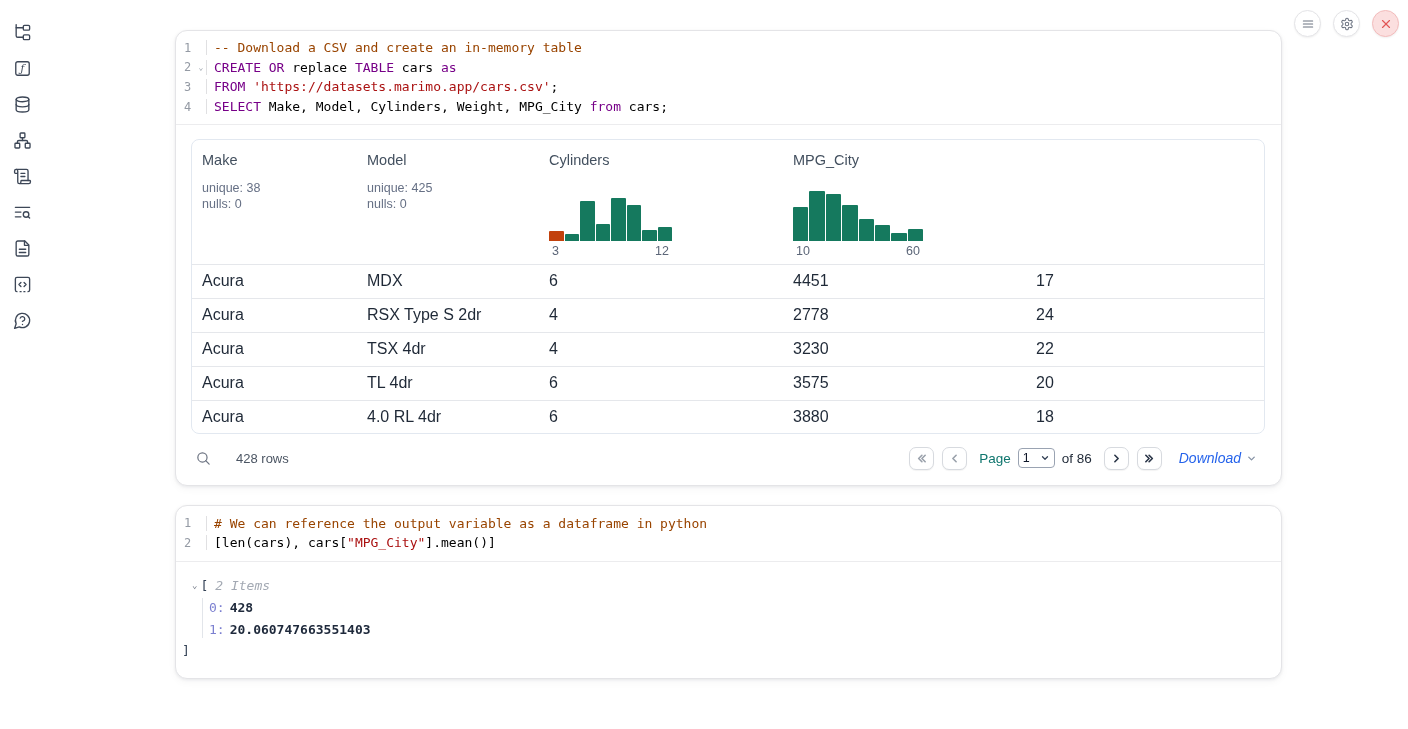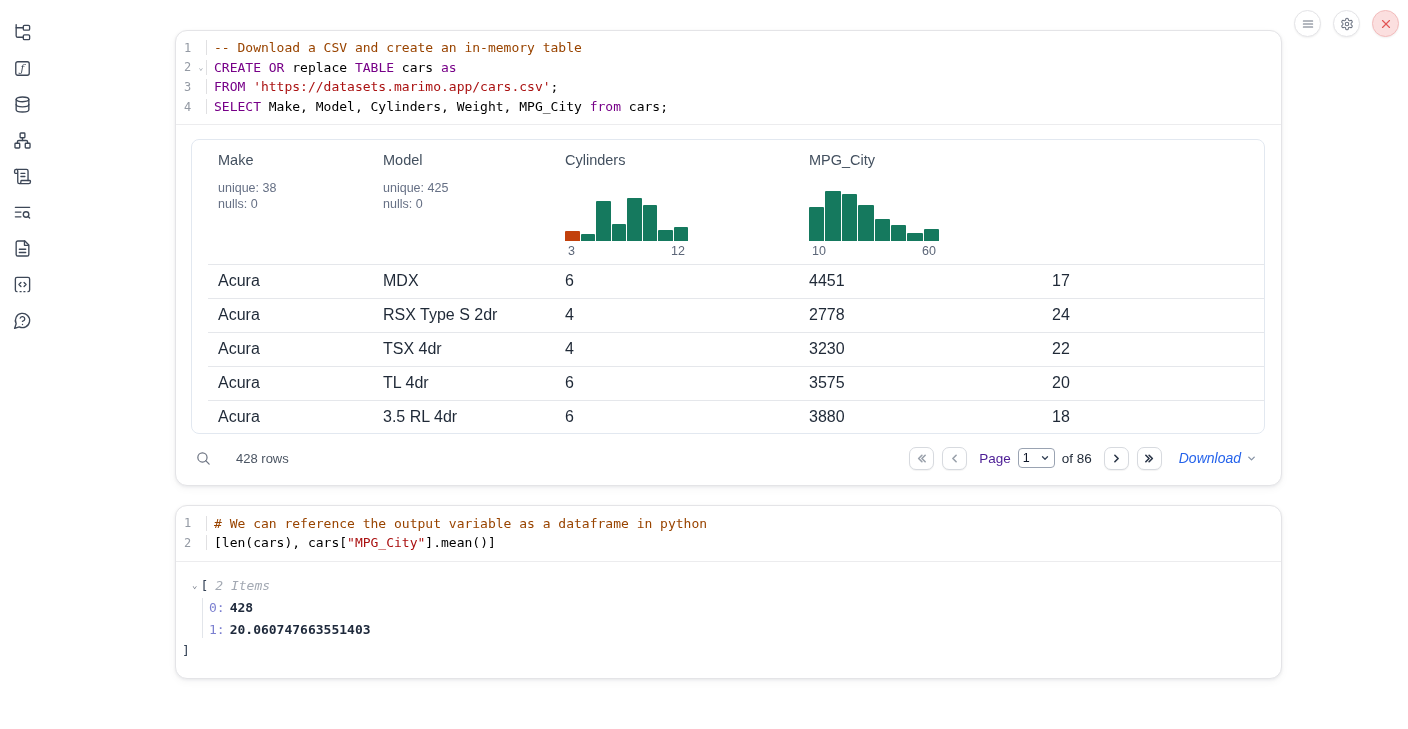--- a/index.html
+++ b/index.html
@@ -39,21 +39,21 @@
 
   
   .cell-footer { height:27px; border-top:1px solid #ececee; display:flex; align-items:center; padding:0 10px; gap:8px; }
   .outvar-label { font-size:12px; font-weight:bold; color:#0d6493; }
   .outvar-input { width:80px; height:18px; border:1px solid #cbd5e1; border-radius:4px; padding:0 6px;
                   font-size:11.5px; font-weight:bold; color:#0d6493; font-family:"Liberation Sans", sans-serif; }
   .lang-label { margin-left:auto; font-size:12px; font-weight:600; color:#0d6493; }
 
   
   .output-section { border-top:1px solid #ececee; padding:14px 16px 12px 15px; }
-  .table-box { border:1px solid #e2e8f0; border-radius:8px; overflow:hidden;padding-left:16px; }
+  .table-box { border:1px solid #e2e8f0; border-radius:8px; overflow:hidden; }
   .thead { display:grid; grid-template-columns:165px 182px 244px 243px 1fr; }
   .th { height:124px; padding:12px 10px 6px; display:flex; flex-direction:column; cursor:pointer; }
   .th-name { font-size:14.5px; color:#43505f; }
   .th-stats { margin-top:12px; font-size:12.5px; color:#667085; line-height:16px; }
   .th-spacer { flex:1; }
   .hist { display:flex; align-items:flex-end; gap:1px; height:53px; }
   .hist-bar { flex:1; border-radius:1px 1px 0 0; }
   .hist-axis { display:flex; justify-content:space-between; font-size:12.5px; color:#5c6678; margin-top:3px; }
   .tr { display:grid; grid-template-columns:165px 182px 244px 243px 1fr; border-top:1px solid #e5e7eb; }
   .td { padding:0 10px; height:32.8px; line-height:32.8px; font-size:16px; color:#1f2937;
@@ -64,21 +64,21 @@
   .search-btn { border:none; background:transparent; cursor:pointer; display:flex; }
   .search-btn svg { width:17px; height:17px; stroke:#6b7280; stroke-width:1.7; fill:none; stroke-linecap:round; }
   .rowcount { margin-left:24px; font-size:13px; color:#4b5563; }
   .pager { margin-left:auto; display:flex; align-items:center; padding-right:8px; }
   .pg-btn { width:25px; height:23px; border:1px solid #d7dadf; border-radius:7px; background:#fff;
             box-shadow:0 1px 1px rgba(0,0,0,.05); display:flex; align-items:center; justify-content:center; cursor:pointer; }
   .pg-btn + .pg-btn { margin-left:8px; }
   .pg-btn svg { width:13px; height:13px; fill:none; stroke-width:2; stroke-linecap:round; stroke-linejoin:round; }
   .pg-btn.disabled svg { stroke:#9aa1ab; }
   .pg-btn.active svg { stroke:#2b3648; }
-  .page-text { font-size:13.5px; color:#4c1d95; margin:0 7px 0 12px; }
+  .page-text { font-size:13.5px; color:#0f766e; margin:0 7px 0 12px; }
   .of-text { font-size:13.5px; color:#1f2937; margin:0 12px 0 7px; }
   .page-select { width:37px; height:20px; border:1px solid #9aa3b2; border-radius:4px; background:#fff;
                  display:flex; align-items:center; justify-content:space-between; padding:0 4px; cursor:pointer; }
   .page-select span { font-size:12.5px; color:#0f172a; }
   .page-select svg { width:10px; height:10px; stroke:#334155; stroke-width:2; fill:none; stroke-linecap:round; stroke-linejoin:round; }
   .download { margin-left:17px; display:flex; align-items:center; gap:5px; cursor:pointer; background:none; border:none; }
   .download span { font-size:14px; color:#2563eb; font-family:"Liberation Sans", sans-serif;font-style:italic; }
   .download svg { width:11px; height:11px; stroke:#8894a6; stroke-width:2; fill:none; stroke-linecap:round; stroke-linejoin:round; }
 
   
@@ -300,21 +300,21 @@
               </div>
               <div class="tr">
                 <div class="td">Acura</div>
                 <div class="td">TL 4dr</div>
                 <div class="td">6</div>
                 <div class="td">3575</div>
                 <div class="td">20</div>
               </div>
               <div class="tr">
                 <div class="td">Acura</div>
-                <div class="td">3.5 RL 4dr</div>
+                <div class="td">4.0 RL 4dr</div>
                 <div class="td">6</div>
                 <div class="td">3880</div>
                 <div class="td">18</div>
               </div>
             </div>
         </div>
 
         <div class="table-footer">
           <button class="search-btn">
             <svg viewBox="0 0 24 24">

